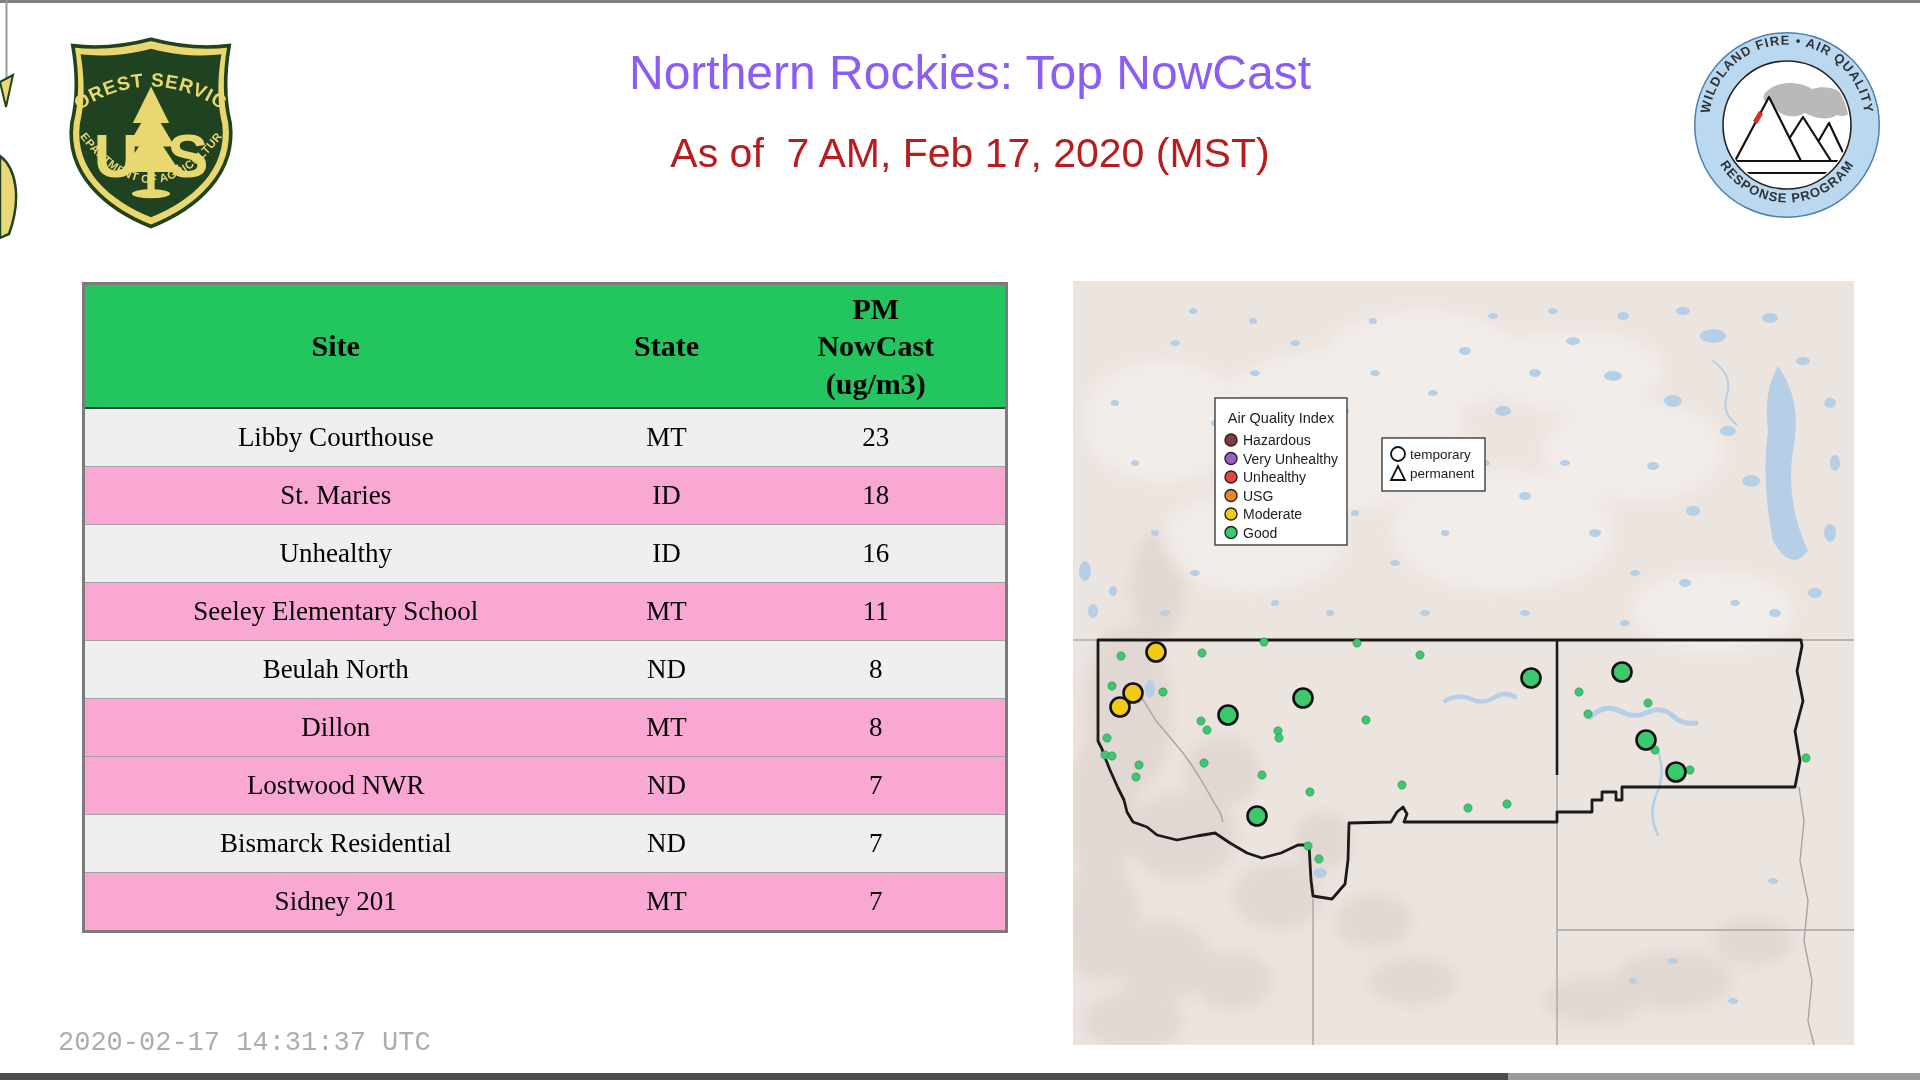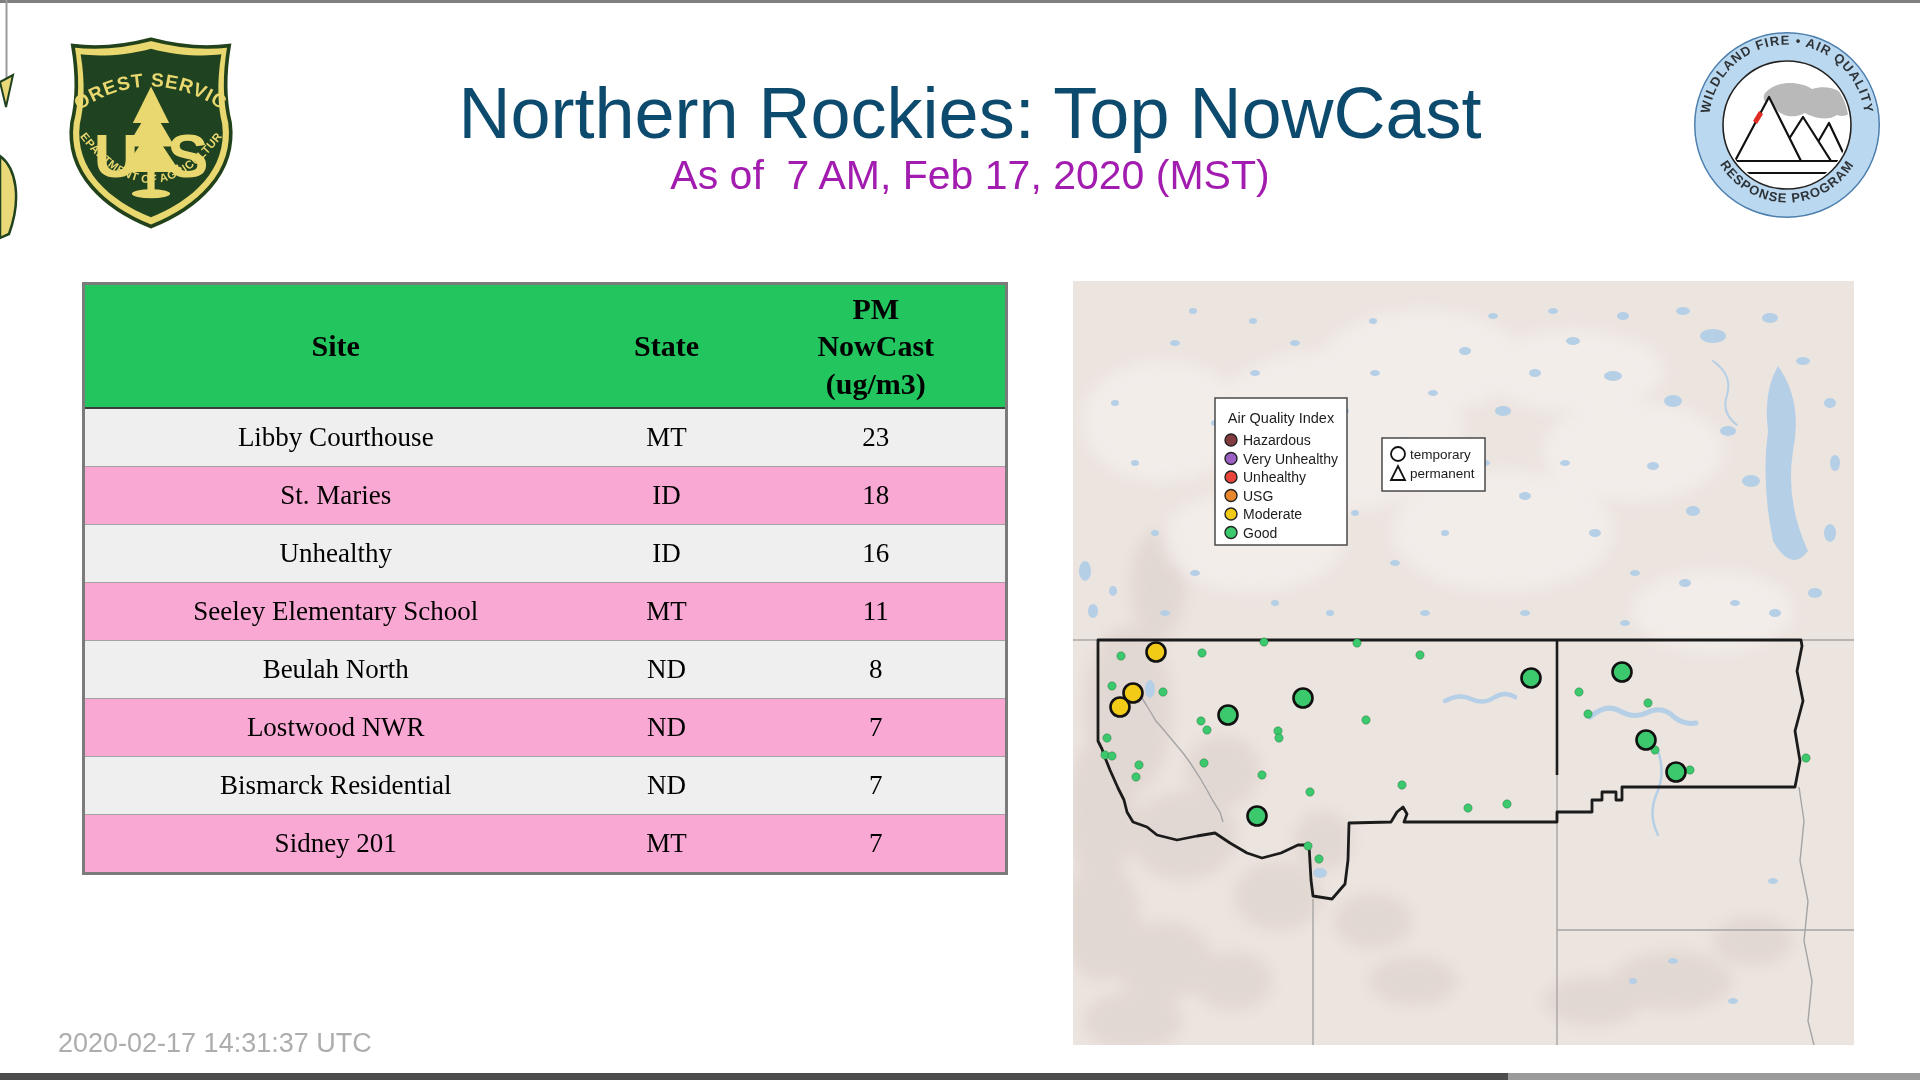--- a/index.html
+++ b/index.html
@@ -10,25 +10,25 @@
   .top-frame{position:absolute;left:0;top:0;width:1920px;height:3px;background:#7f7f7f;}
   .bottom-bar-left{position:absolute;left:0;top:1073px;width:1508px;height:7px;background:#4c4c4c;}
   .bottom-bar-right{position:absolute;left:1508px;top:1073px;width:412px;height:7px;background:#9a9a9a;}
   .edge-artifacts{position:absolute;left:0;top:0;}
 
   .fs-logo{position:absolute;left:60px;top:32px;}
   .badge-logo{position:absolute;left:1692px;top:30px;}
 
   .title-block{position:absolute;left:340px;top:0;width:1260px;text-align:center;}
   .page-title{
-    margin-top:76px;font-size:72px;color:#0c4a6e;letter-spacing:0px;
+    margin-top:48px;font-size:48px;color:#8b5cf6;letter-spacing:0px;
     font-family:"Liberation Sans",sans-serif;font-weight:normal;line-height:1.05;
   }
   .page-subtitle{
-    font-size:41px;color:#a21caf;white-space:pre;
+    margin-top:32px;font-size:41px;color:#b91c1c;white-space:pre;
     font-family:"Liberation Sans",sans-serif;
   }
 
   .nowcast-table{
     position:absolute;left:82px;top:282px;width:923px;
     border-collapse:collapse;table-layout:fixed;
     font-family:"Liberation Serif",serif;color:#000;
     border:3px solid #7b7b7b;
   }
   .nowcast-table th{
@@ -41,21 +41,21 @@
   }
   .nowcast-table tbody tr{border-top:1px solid #a3a3a3;}
   .nowcast-table tbody tr.odd{background:#efefef;}
   .nowcast-table tbody tr.even{background:#f9a8d4;}
   .col-site{width:503px;}
   .col-state{width:160px;}
   .col-pm{width:260px;}
 
   .timestamp{
     position:absolute;left:58px;top:1028px;font-size:27px;color:#adadad;
-    font-family:Liberation Sans, sans-serif;
+    font-family:Liberation Mono, monospace;
   }
 
   .map-wrap{position:absolute;left:1073px;top:281px;width:781px;height:764px;border-radius:26px;}
   svg text{font-family:"Liberation Sans",sans-serif;}
 </style>
 </head>
 <body>
 
 <div class="top-frame"></div>
 
@@ -154,20 +154,25 @@
         <td>16</td>
       </tr>
       <tr class="even">
         <td>Seeley Elementary School</td>
         <td>MT</td>
         <td>11</td>
       </tr>
       <tr class="odd">
         <td>Beulah North</td>
         <td>ND</td>
+        <td>8</td>
+      </tr>
+      <tr class="even">
+        <td>Dillon</td>
+        <td>MT</td>
         <td>8</td>
       </tr>
       <tr class="even">
         <td>Lostwood NWR</td>
         <td>ND</td>
         <td>7</td>
       </tr>
       <tr class="odd">
         <td>Bismarck Residential</td>
         <td>ND</td>

